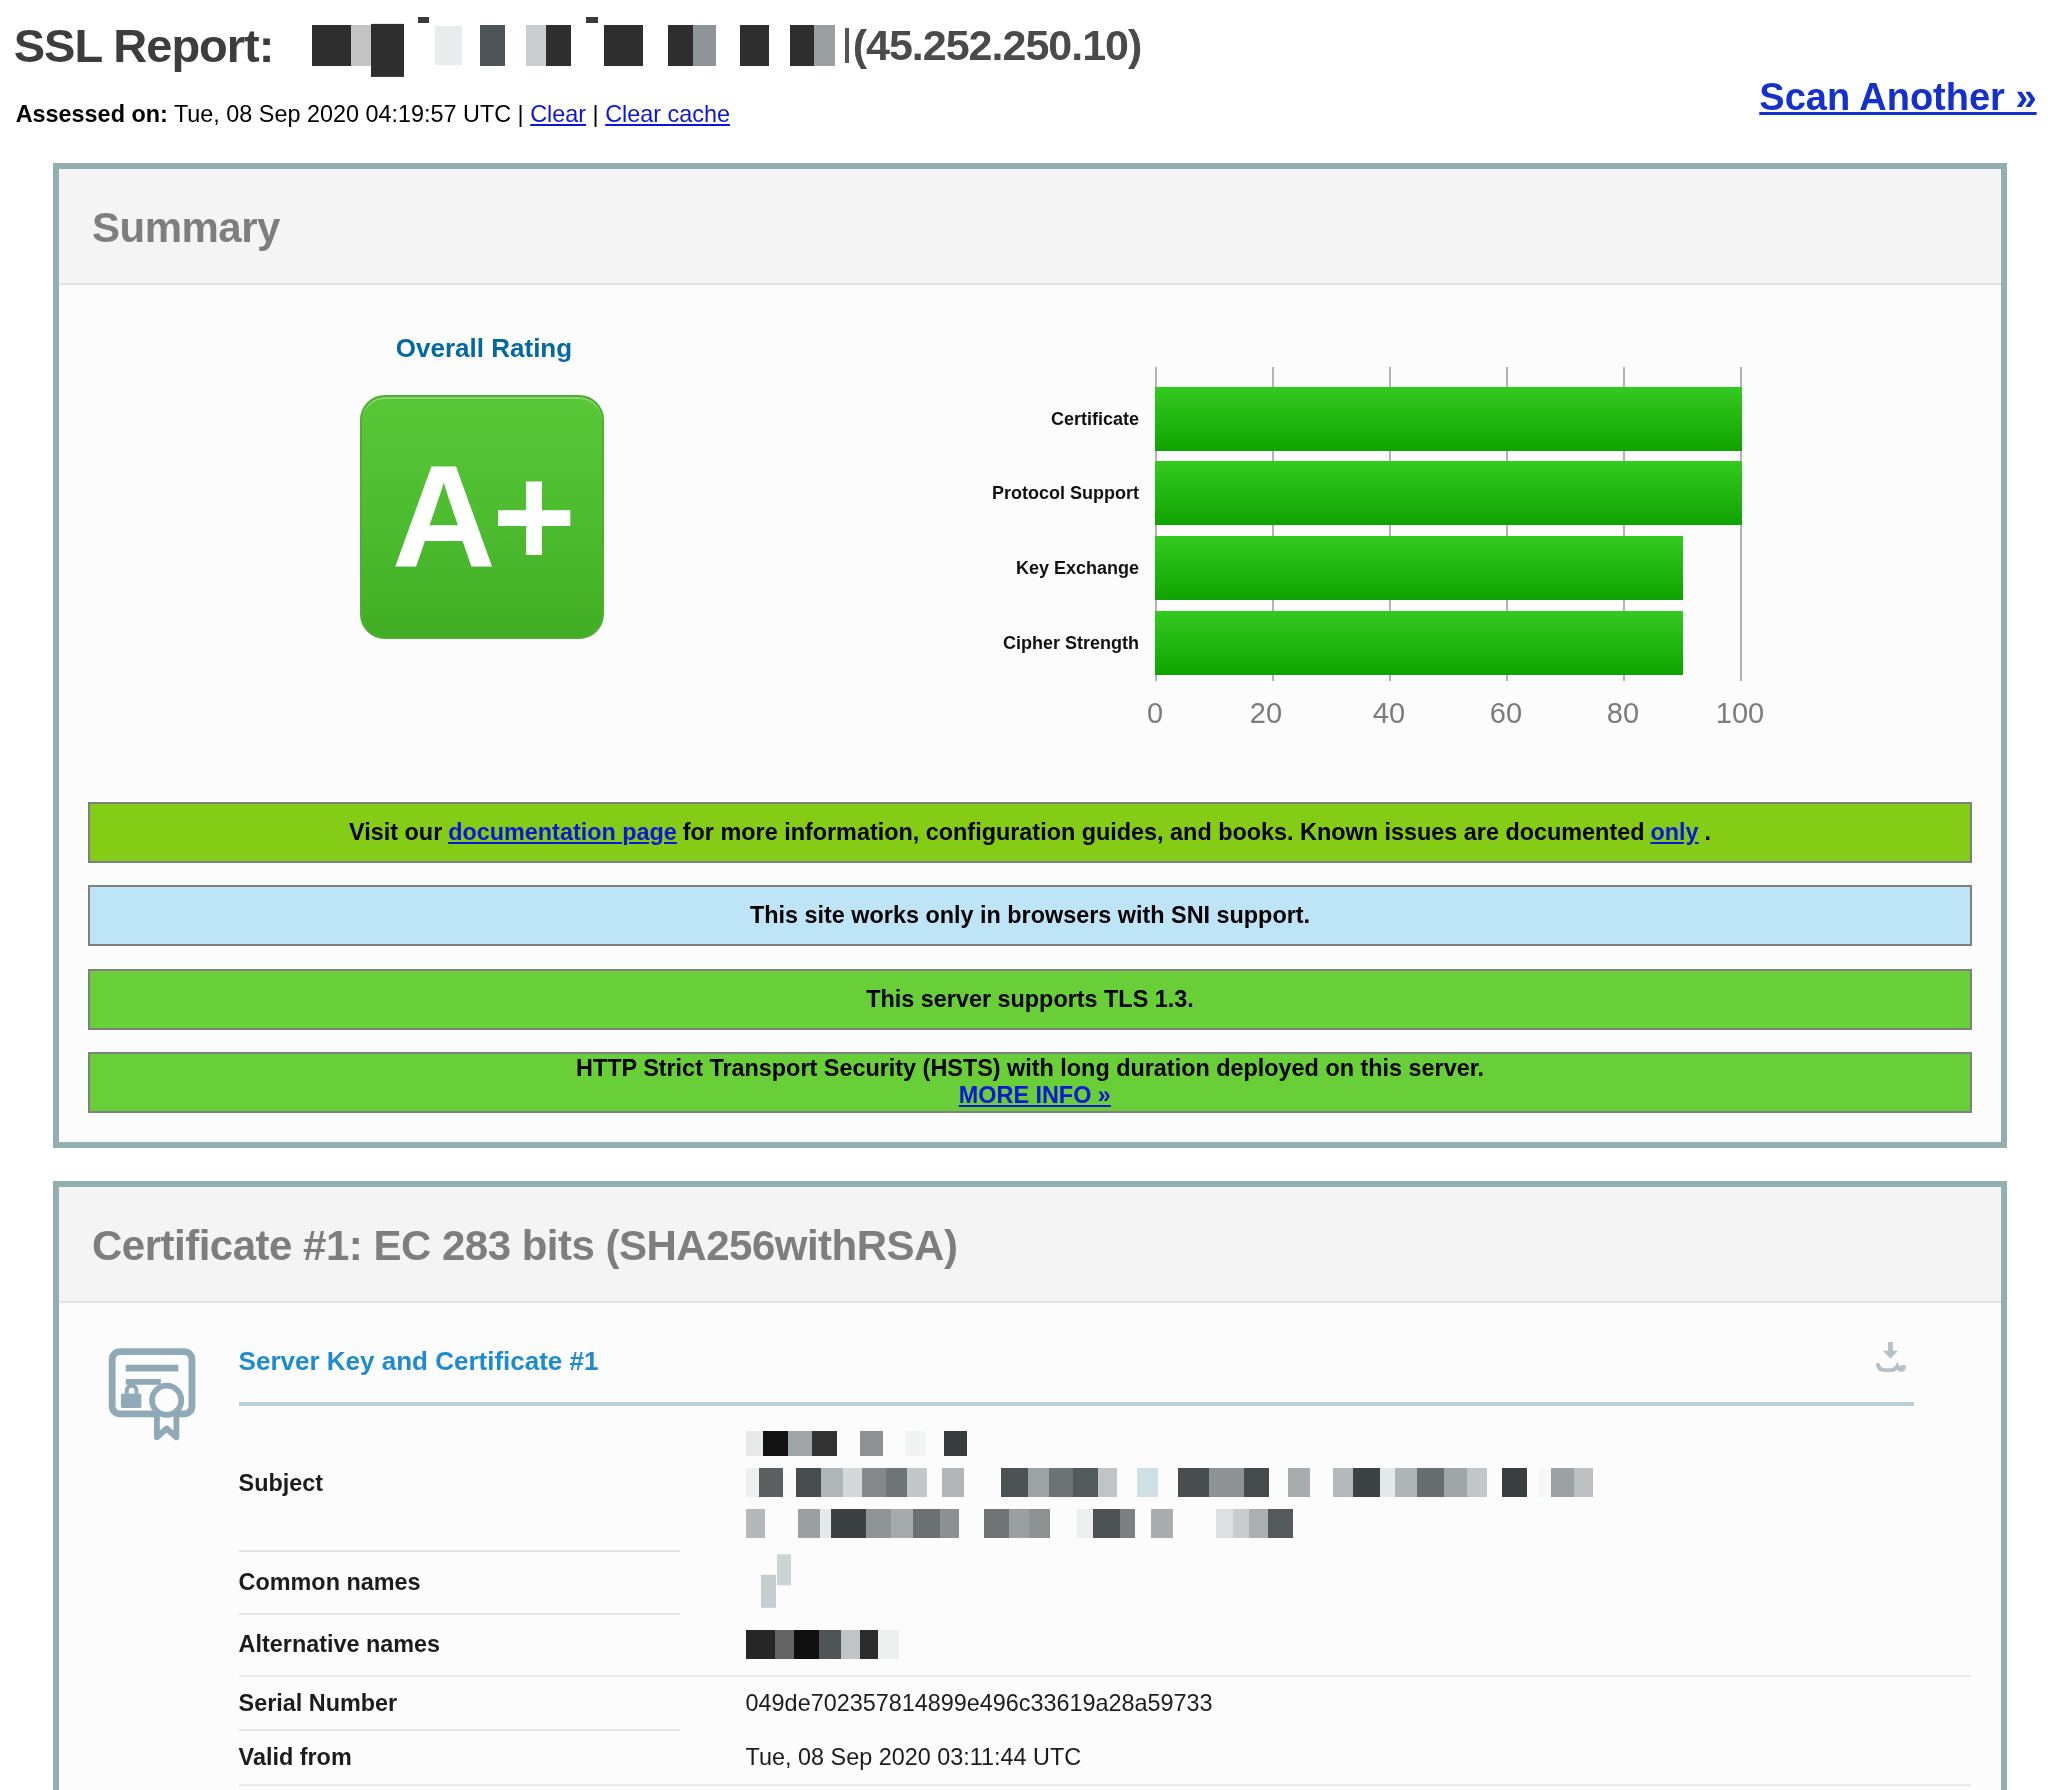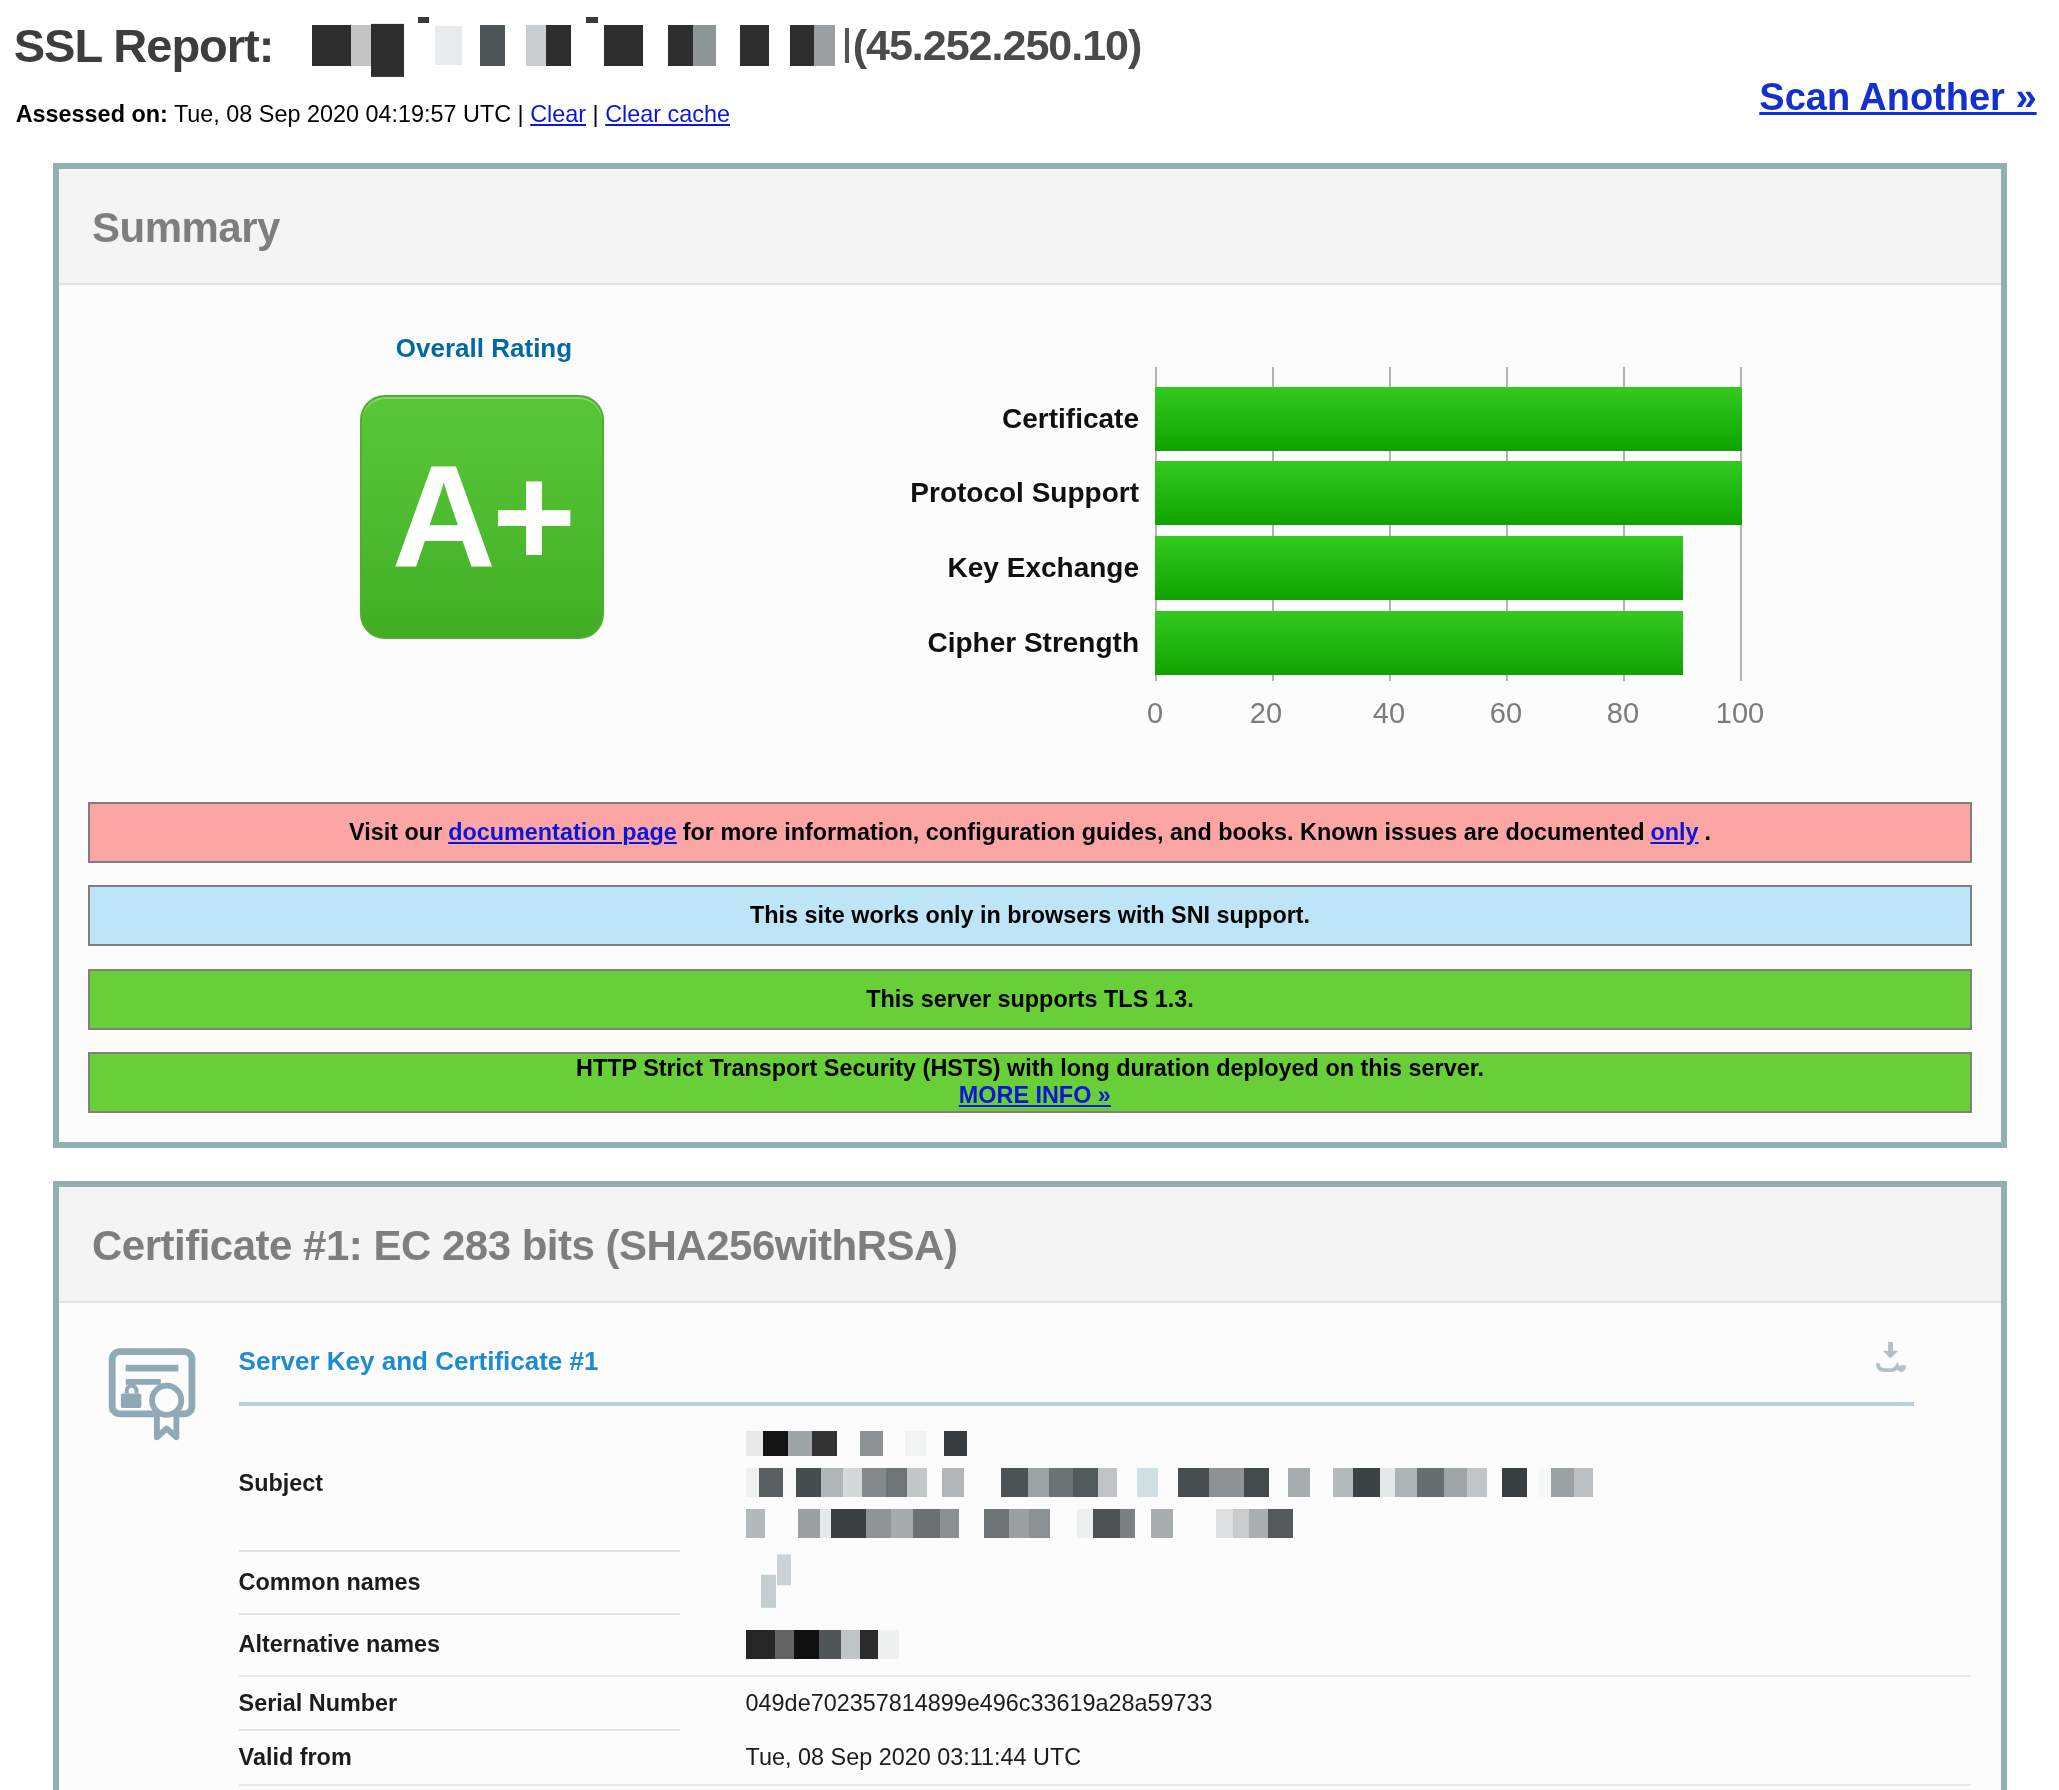--- a/index.html
+++ b/index.html
@@ -39,30 +39,30 @@
 
   .chart-col{margin-left:243px;margin-top:55px;}
   .chart{position:relative;padding-left:304px;width:587px;}
   .plot{position:relative;height:314px;}
   .gline{position:absolute;top:0;bottom:0;width:2px;background:#b3b3b3;}
   .bars{position:absolute;top:19.5px;left:0;right:0;}
   .bar-row{height:64px;margin-bottom:10.7px;position:relative;}
   .bar-row:last-child{margin-bottom:0;}
   .bar{height:100%;}
   .bar-label{position:absolute;left:-320px;width:304px;top:50%;transform:translateY(-50%);
-    text-align:right;font-size:28px;font-weight:bold;color:#101010;}
+    text-align:right;font-size:18px;font-weight:bold;color:#101010;}
   .ticks{position:relative;height:43px;margin-top:15.6px;}
   .tick{position:absolute;transform:translateX(-50%);font-size:29px;color:#7c7c7c;top:0;}
 
   
   .messages{margin-top:62px;}
   .msg{height:57px;border:2px solid #7f7f7f;display:flex;align-items:center;justify-content:center;
     font-size:23.4px;font-weight:bold;color:#000;margin-bottom:22.4px;text-align:center;}
   .msg:last-child{margin-bottom:0;flex-direction:column;}
-  .msg-yellow{background:#fca5a5;}
+  .msg-yellow{background:#84cc16;}
   .msg-blue{background:#bee4f7;}
   .msg-green{background:#69cf38;}
   .msg a{margin:0 5.9px 0 5.9px;}
   .msg .nogap-l{margin-left:0;}
   .msg .moreinfo{margin-left:15.6px;}
 
   
   .cert-body{padding:35px 29px 0;}
   .cert-head{display:flex;}
   .cert-icon-wrap{flex:none;margin-left:16.6px;width:98px;}

